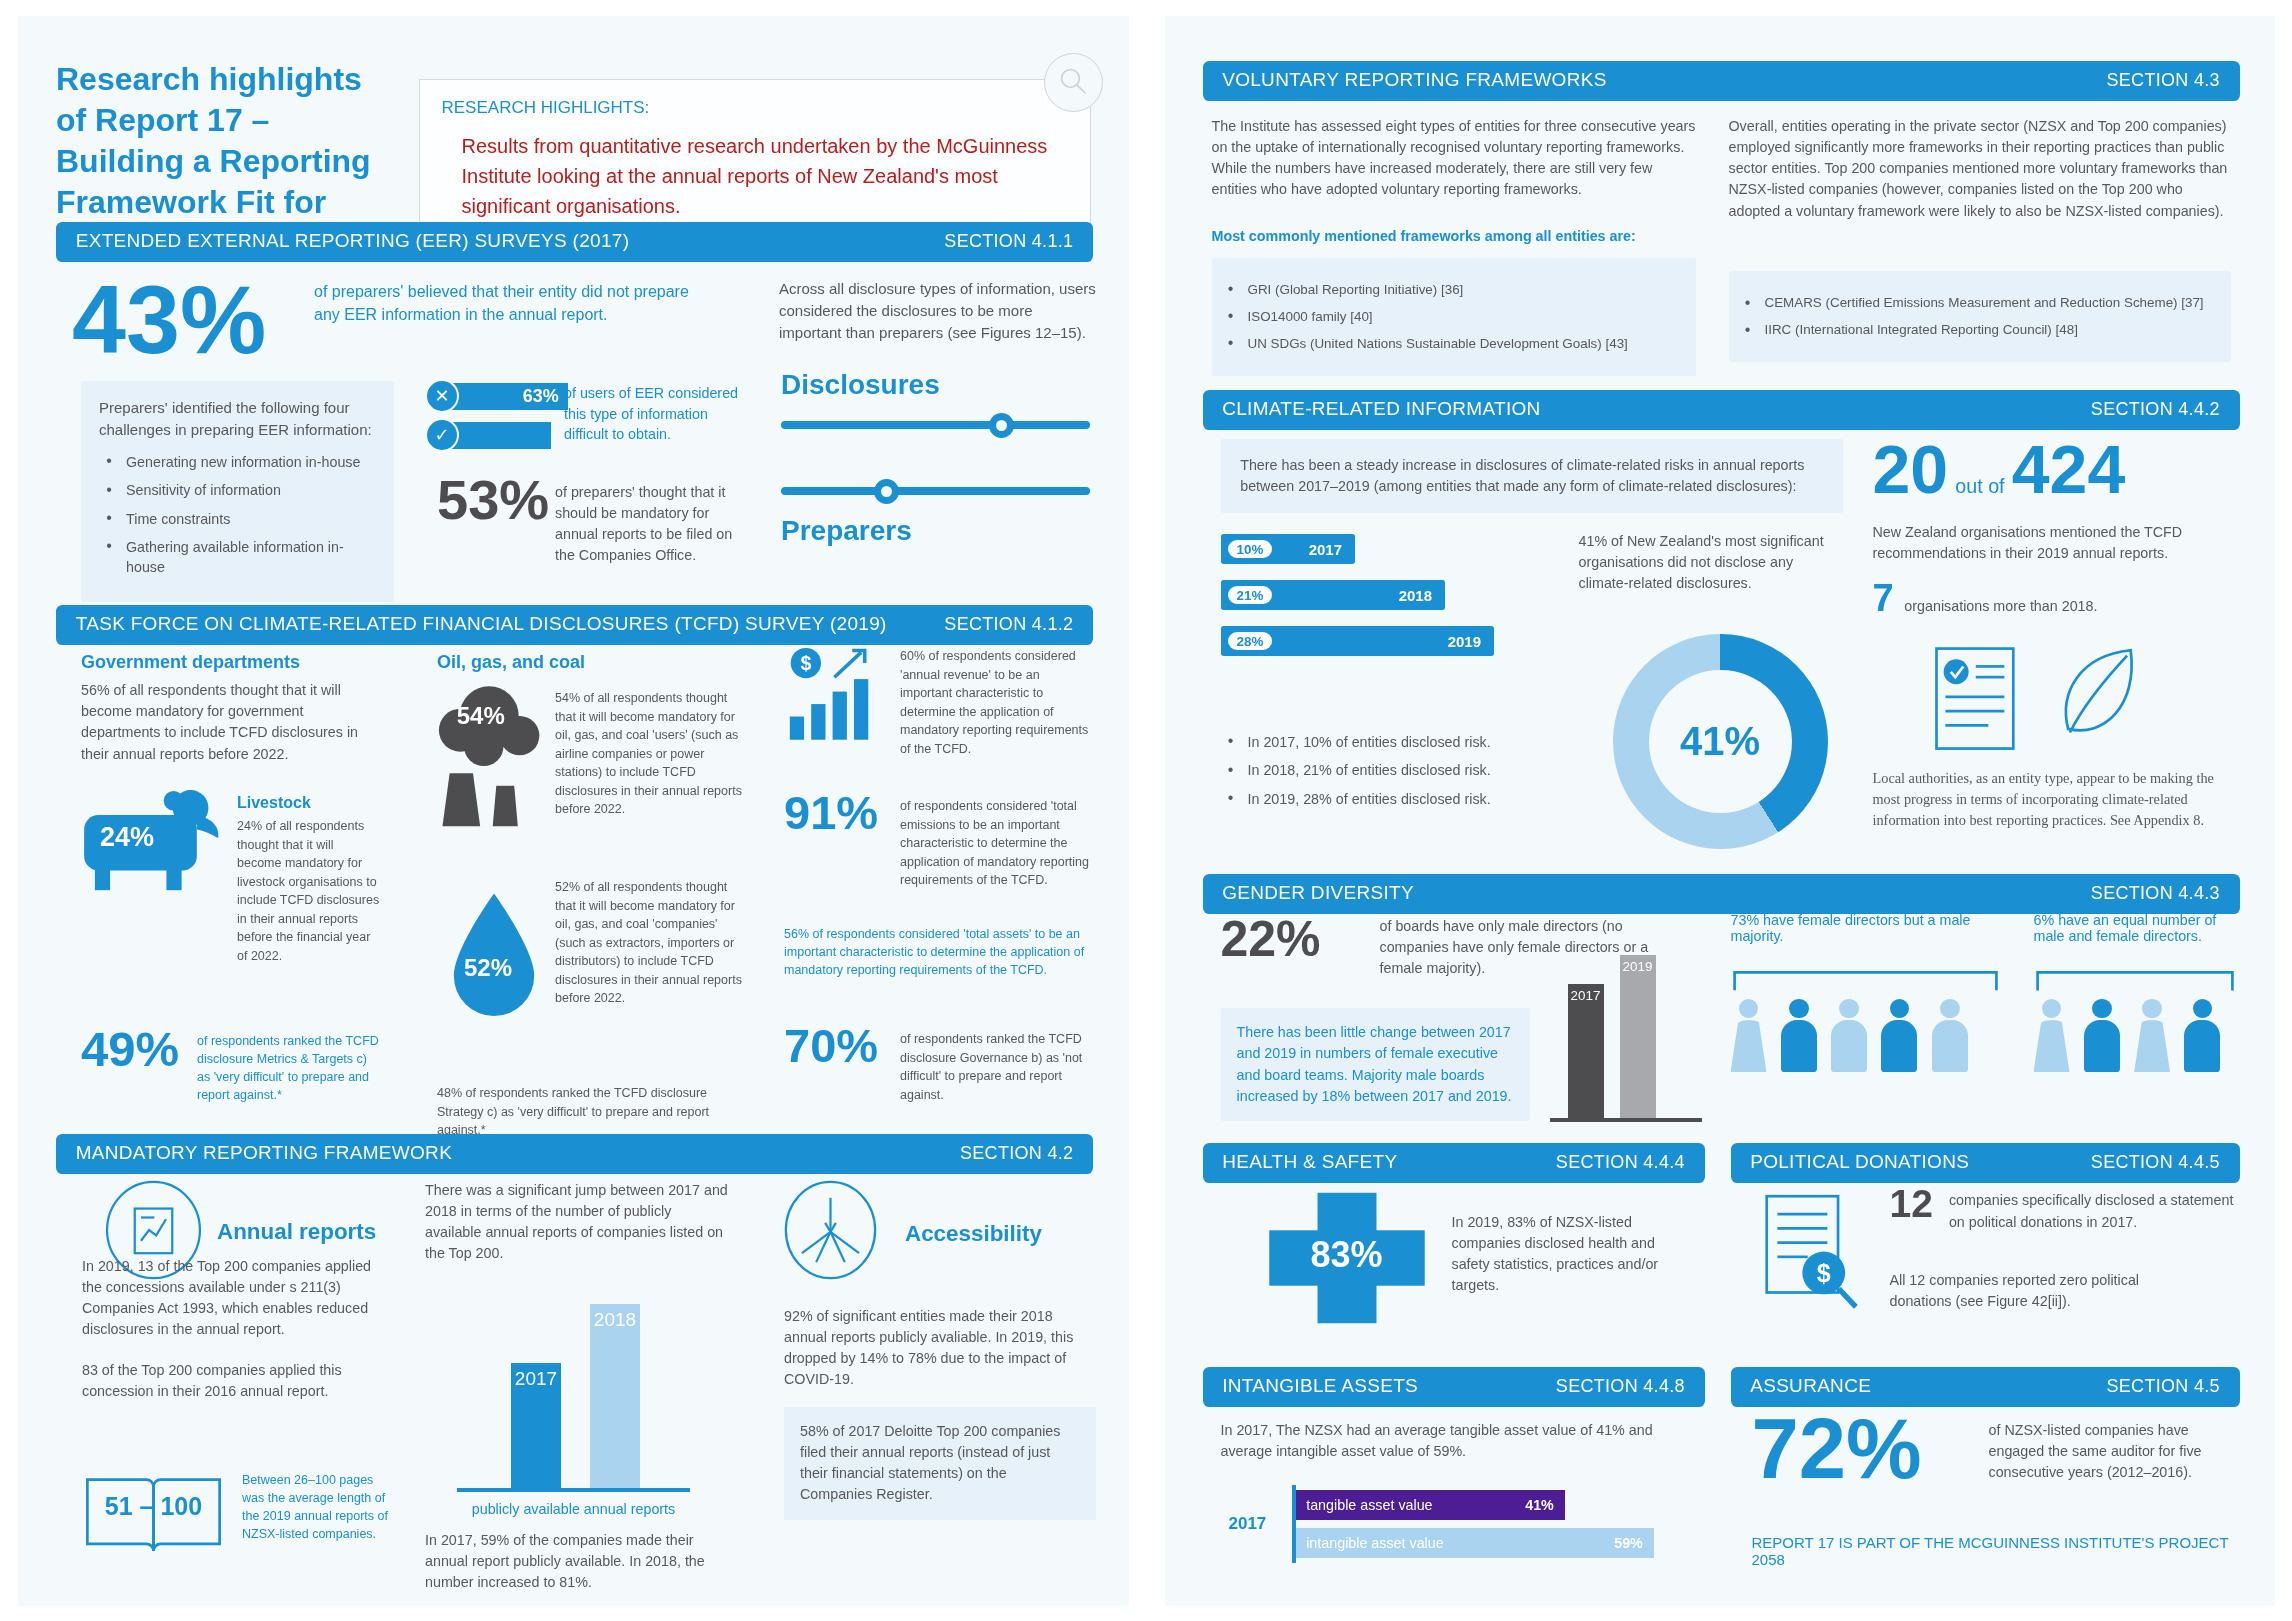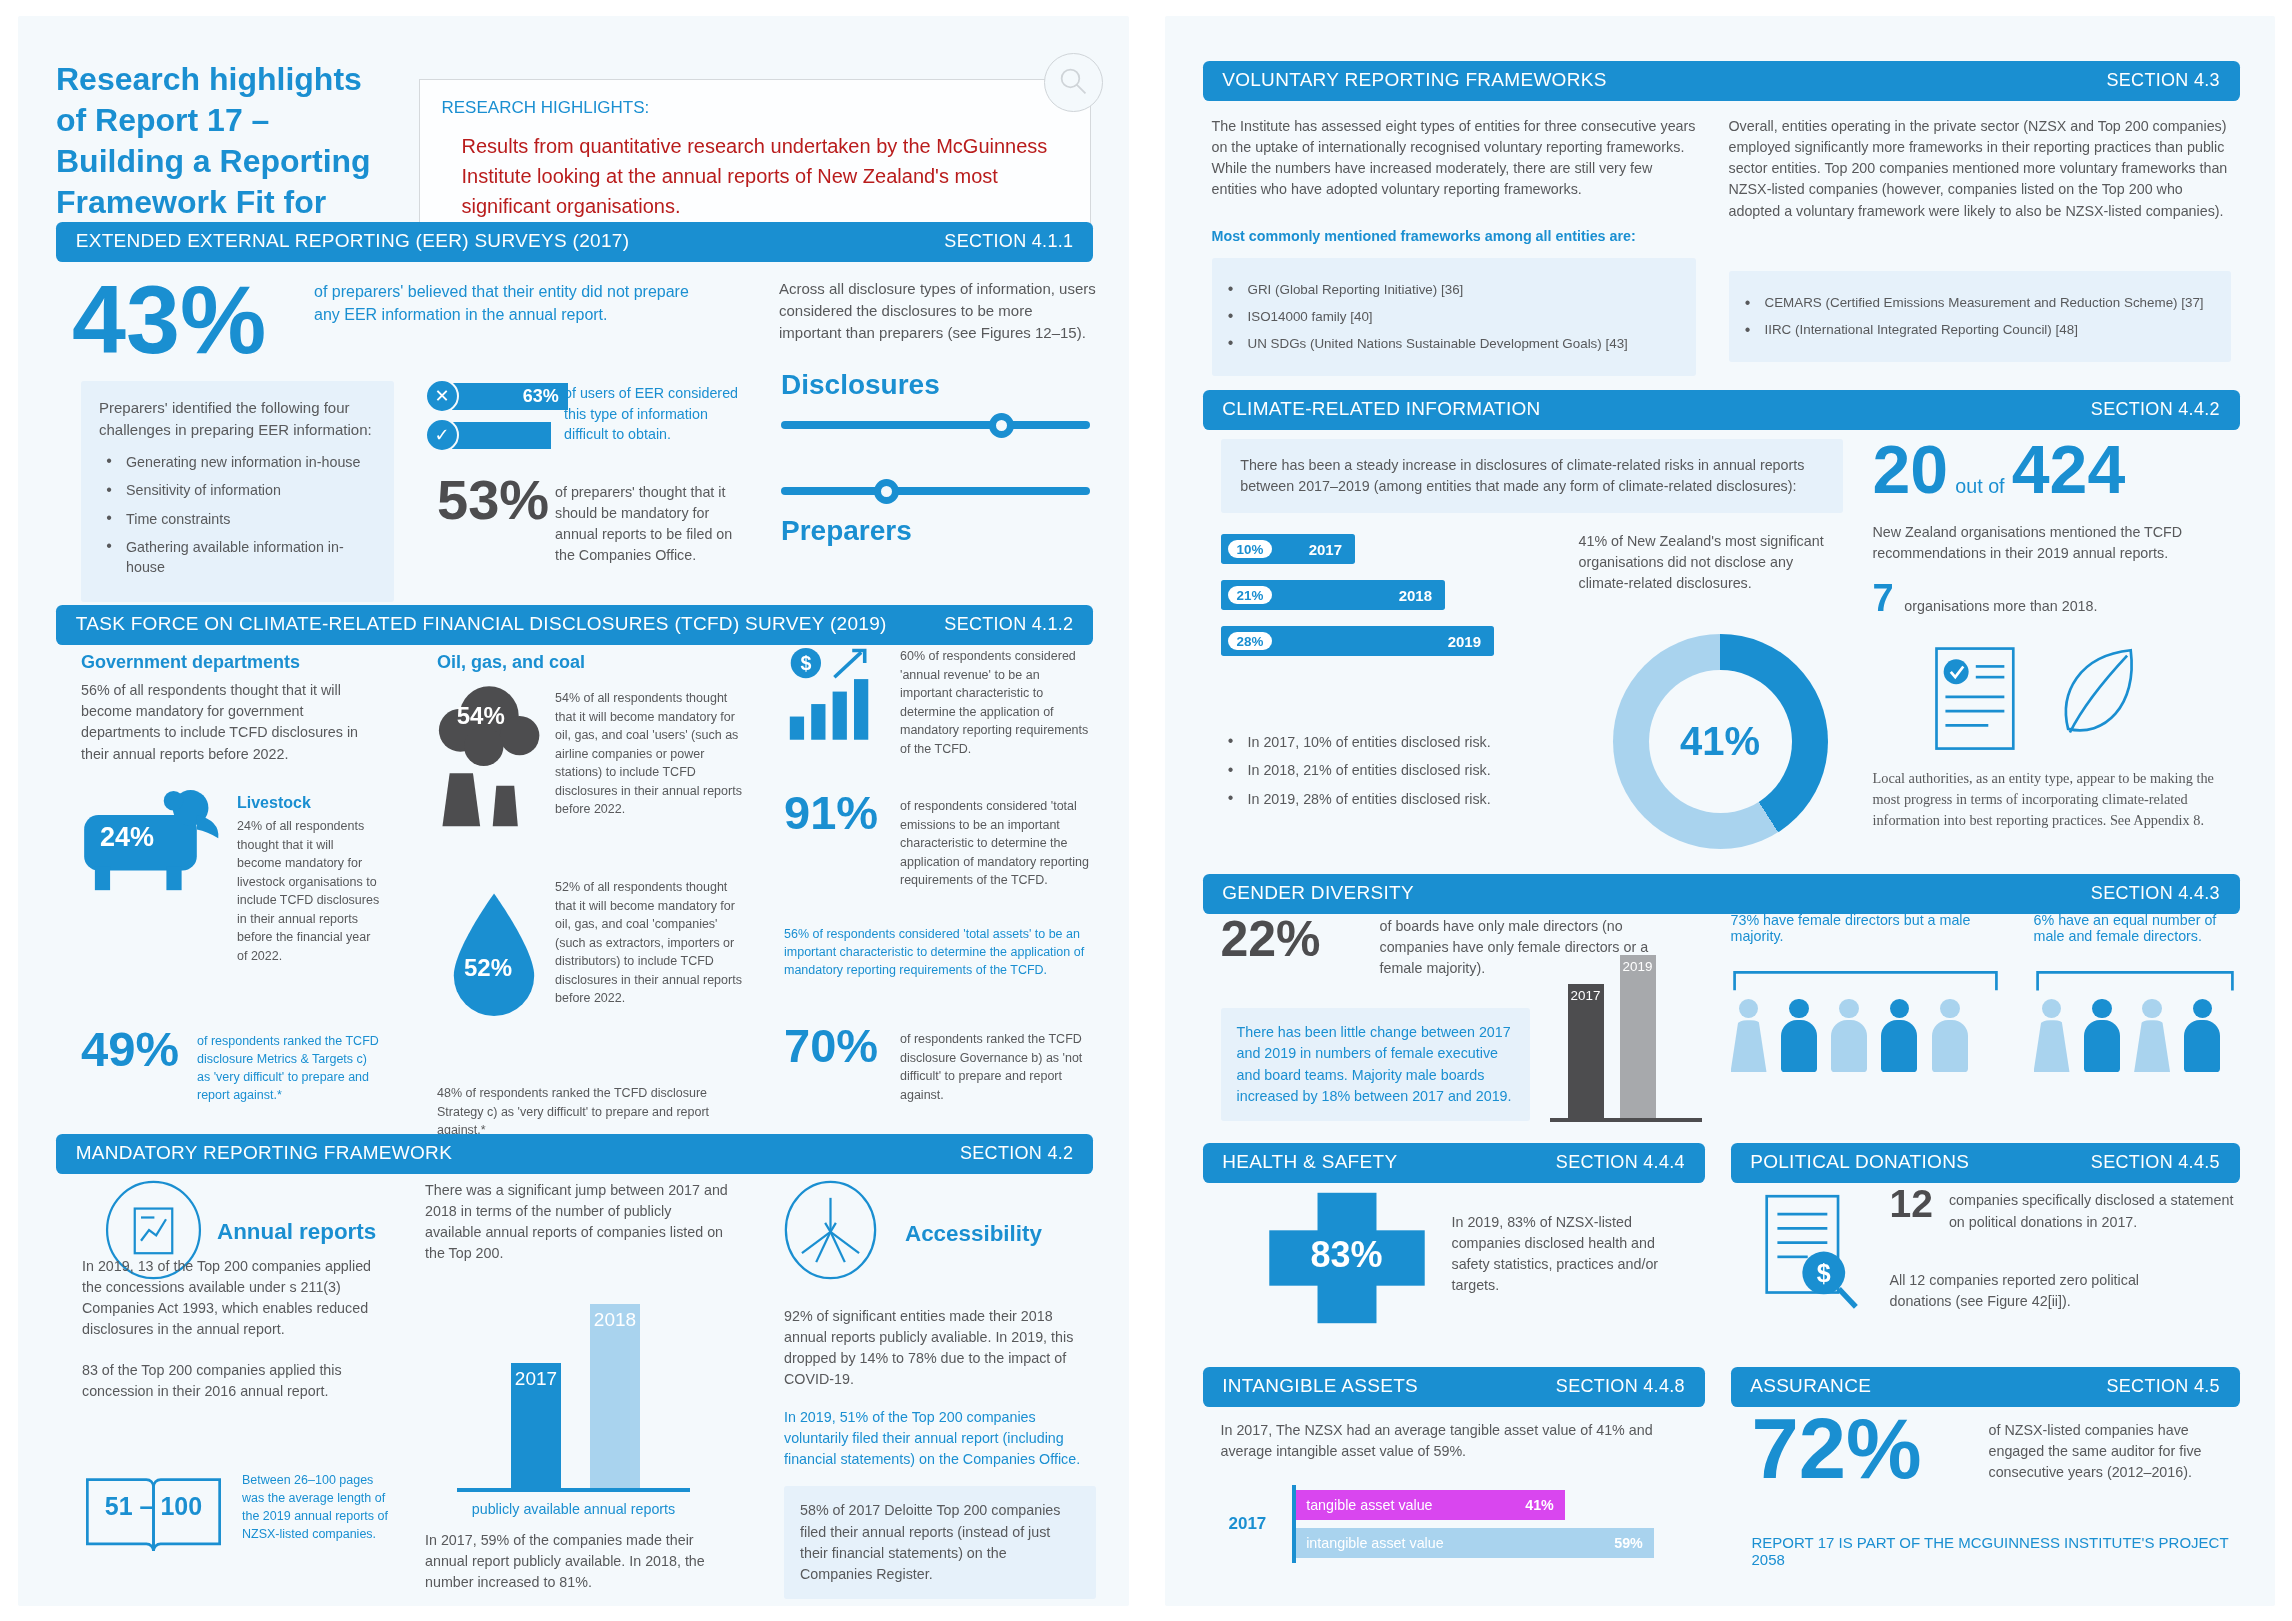--- a/index.html
+++ b/index.html
@@ -362,21 +362,20 @@
         <line x1="36" y1="92" x2="52" y2="58" stroke="#1a8fd1" stroke-width="2.5"></line>
         <line x1="68" y1="92" x2="52" y2="58" stroke="#1a8fd1" stroke-width="2.5"></line>
       </svg>
     </div>
     <div class="abs" style="left:887px; top:1207px;">
       <div class="big" style="font-size:22.4px">Accessibility</div>
     </div>
 
     <div class="abs" style="left:766px; top:1290px; width:312px;">
       <div class="body-txt small">92% of significant entities made their 2018 annual reports publicly avaliable. In 2019, this dropped by 14% to 78% due to the impact of COVID-19.</div>
-      <div class="blue-txt small" style="margin-top:16px; line-height:1.48">In 2019, 51% of the Top 200 companies voluntarily filed their annual report (including financial statements) on the Companies Office.</div>
       <div class="tintbox" style="margin-top:16px; padding:14.3px 16px;">
         <div class="body-txt small">58% of 2017 Deloitte Top 200 companies filed their annual reports (instead of just their financial statements) on the Companies Register.</div>
       </div>
     </div>
   </div>
 
   <div class="sheet right">
 
     <div class="abs" style="left:38px; top:45px; width:1037px;">
       <div class="bar">
@@ -624,21 +623,21 @@
         <span>INTANGIBLE ASSETS</span>
         <span class="sect">SECTION 4.4.8</span>
       </div>
     </div>
     <div class="abs" style="left:56px; top:1404px; width:475px;">
       <div class="body-txt small">In 2017, The NZSX had an average tangible asset value of 41% and average intangible asset value of 59%.</div>
     </div>
     <div class="abs" style="left:64px; top:1469px; display:flex; align-items:center;">
       <div class="blue-txt" style="font-size:17px; font-weight:bold; width:63px;">2017</div>
       <div style="border-left:4.5px solid #1a8fd1; padding:5.4px 0;">
-        <div class="hbar" style="width:269px; height:30px; background:#d946ef;">
+        <div class="hbar" style="width:269px; height:30px; background:#4c1d95;">
           <span>tangible asset value</span>
           <span style="font-weight:bold">41%</span>
         </div>
         <div class="hbar" style="width:358px; height:30px; background:#a9d3ee; margin-top:7.2px;">
           <span>intangible asset value</span>
           <span style="font-weight:bold">59%</span>
         </div>
       </div>
     </div>
 

